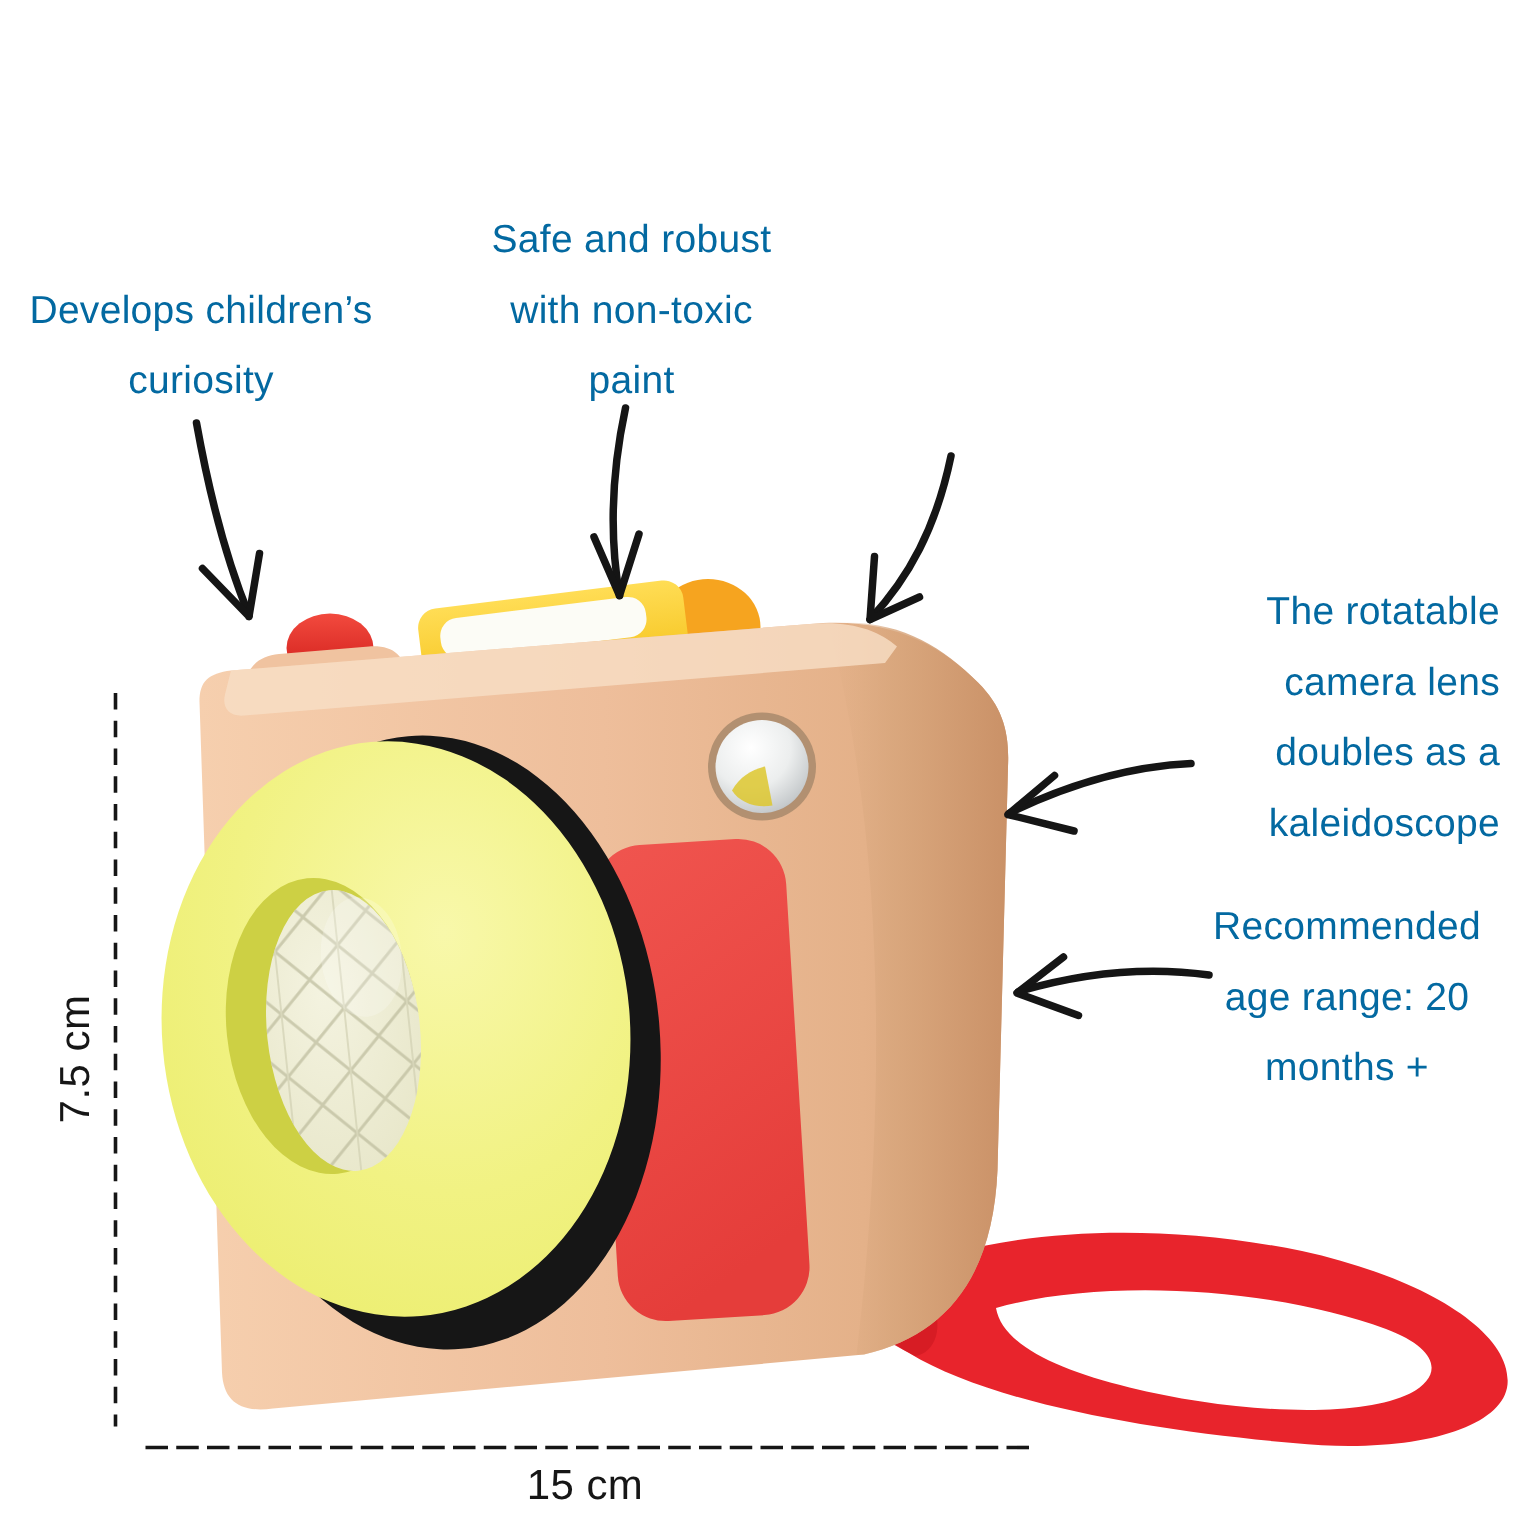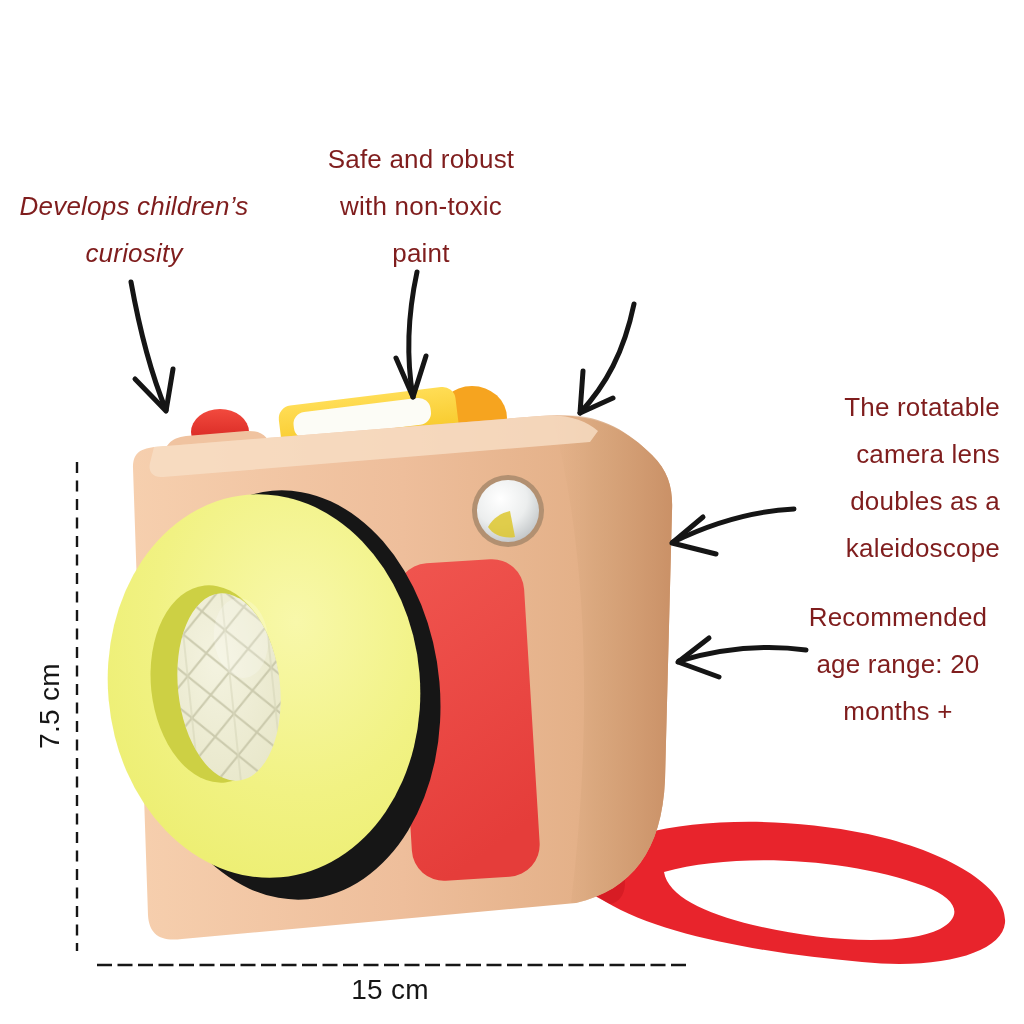--- a/index.html
+++ b/index.html
@@ -3,23 +3,23 @@
 <meta charset="utf-8">
 <style>
   html,body{margin:0;padding:0;background:#ffffff;}
   .scene{
     position:relative;width:1024px;height:1024px;background:#ffffff;overflow:hidden;
     font-family:"Liberation Sans", sans-serif;color:#1a1a1a;
   }
   .scene svg{position:absolute;left:0;top:0;}
   .callout{
     position:absolute;text-align:center;white-space:pre-line;
-    font-size:26px;line-height:47px;font-weight:500;letter-spacing:.2px;color:#7f1d1d;
+    font-size:26px;line-height:47px;font-weight:500;letter-spacing:.2px;color:#0369a1;
   }
-  .c1{left:0px;   top:183px; width:268px;font-style:italic;}
+  .c1{left:0px;   top:183px; width:268px;}
   .c2{left:288px; top:136px; width:266px;}
   .c3{left:608px; top:168px; width:340px;}
   .c4{left:786px; top:384px; width:214px;text-align:right;}
   .c5{left:791px; top:594px; width:214px;}
   .dim{
     position:absolute;font-size:28px;font-weight:500;letter-spacing:.3px;
     color:#161616;text-align:center;
   }
   .dim-h{left:290px;top:974px;width:200px;}
   .dim-v{left:-22px;top:690px;width:144px;transform:rotate(-90deg);}

